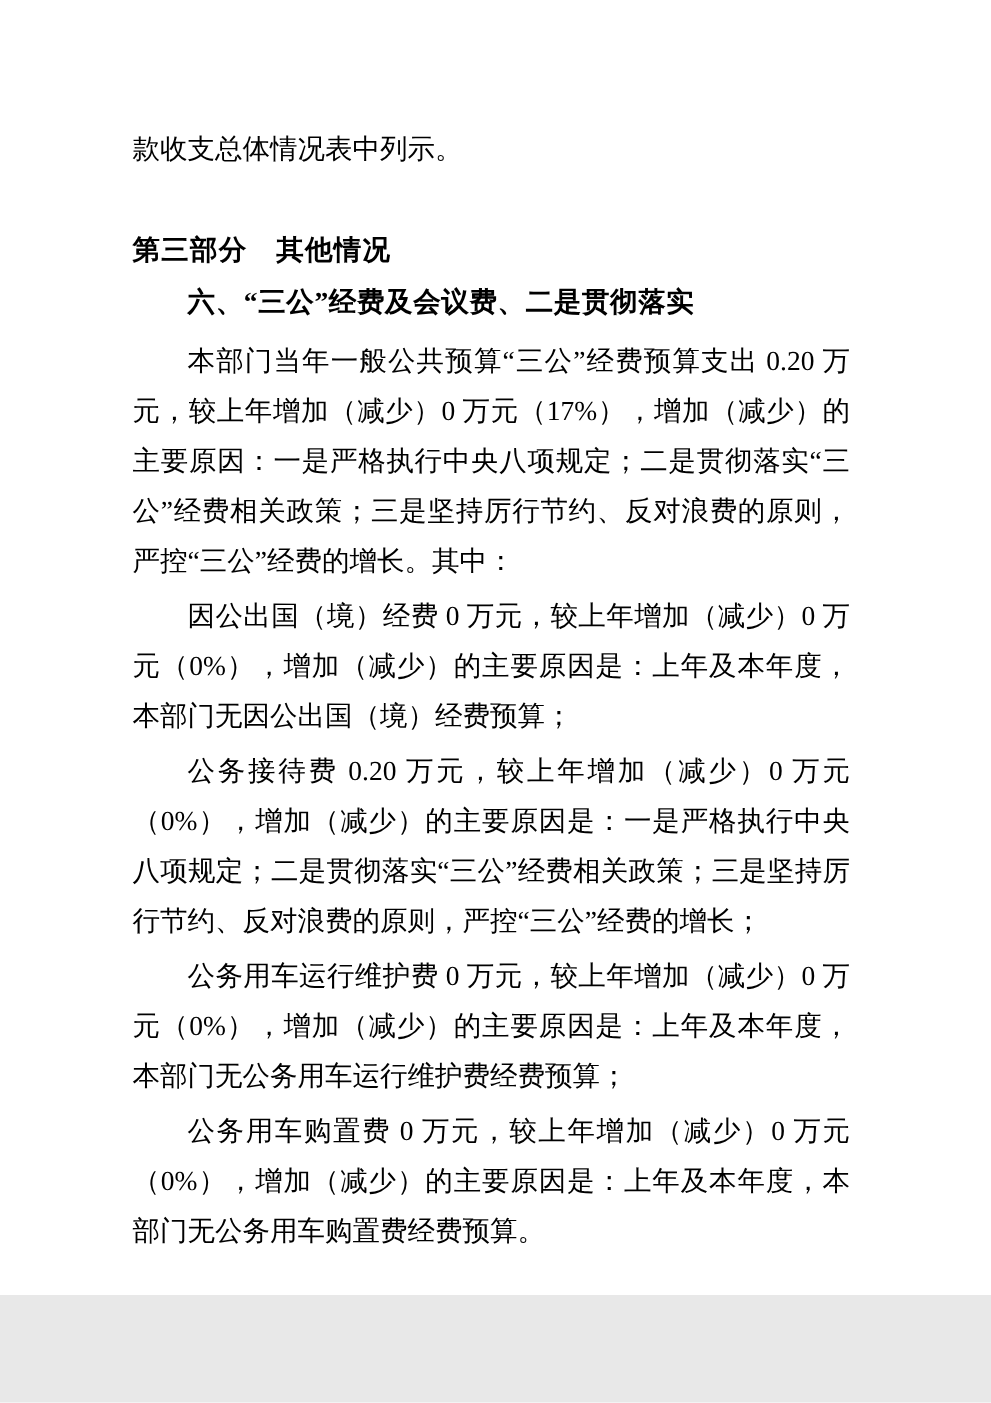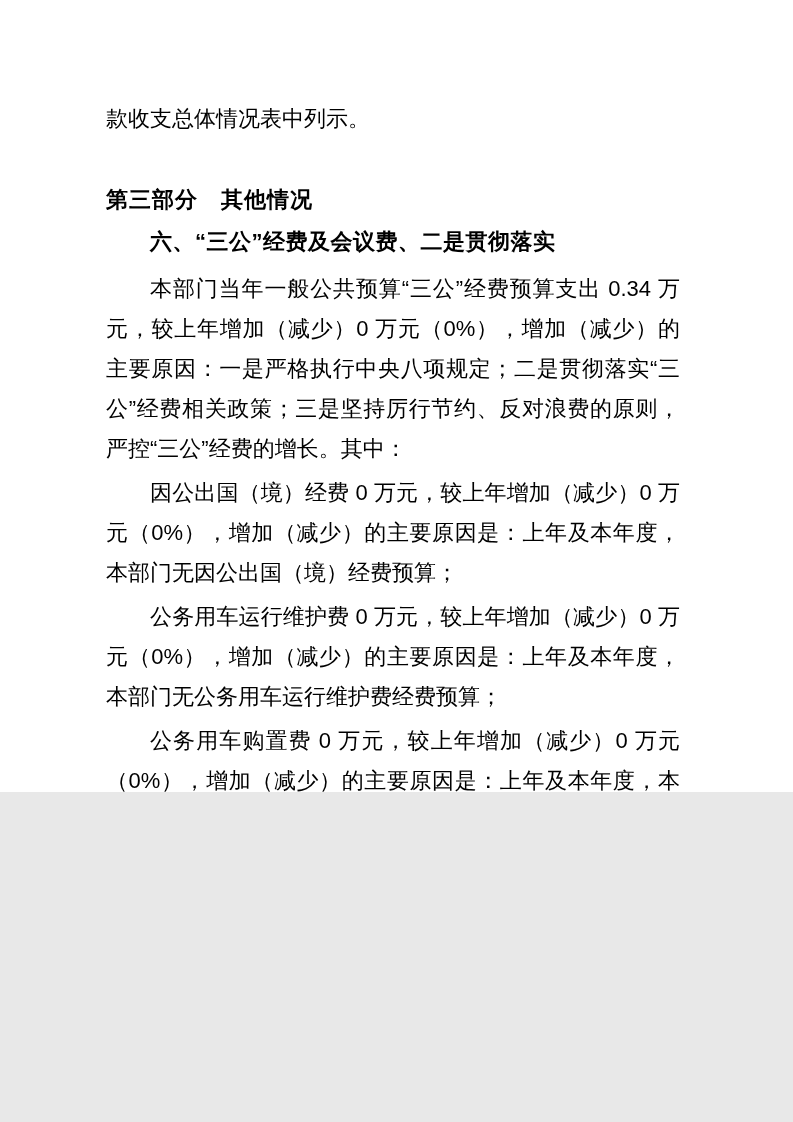--- a/index.html
+++ b/index.html
@@ -3,25 +3,25 @@
 <meta charset="utf-8">
 <style>
   html, body {
     margin: 0;
     padding: 0;
     background: #e8e8e8;
   }
   .page {
     position: relative;
     width: 793px;
-    height: 792px;
+    height: 1036px;
     margin: 0 auto;
     background: #ffffff;
     overflow: hidden;
-    font-family: Liberation Sans, sans-serif;
+    font-family: Liberation Serif, serif;
     color: #000000;
   }
   .content {
     position: absolute;
     left: 106px;
     top: 99px;
     width: 574px;
   }
   .lead-para {
     font-size: 22px;
@@ -61,23 +61,24 @@
 
 <div class="page">
   <div class="content">
 
     <p class="lead-para">款收支总体情况表中列示。</p>
 
     <h1 class="section-heading">第三部分　其他情况</h1>
 
     <h2 class="sub-heading">六、“三公”经费及会议费、二是贯彻落实</h2>
 
-    <p class="body-para" style="margin-top:6px;">本部门当年一般公共预算“三公”经费预算支出 0.34 万元，较上年增加（减少）0 万元（0%），增加（减少）的主要原因：一是严格执行中央八项规定；二是贯彻落实“三公”经费相关政策；三是坚持厉行节约、反对浪费的原则，严控“三公”经费的增长。其中：</p>
+    <p class="body-para" style="margin-top:6px;">本部门当年一般公共预算“三公”经费预算支出 0.20 万元，较上年增加（减少）0 万元（17%），增加（减少）的主要原因：一是严格执行中央八项规定；二是贯彻落实“三公”经费相关政策；三是坚持厉行节约、反对浪费的原则，严控“三公”经费的增长。其中：</p>
 
     <p class="body-para">因公出国（境）经费 0 万元，较上年增加（减少）0 万元（0%），增加（减少）的主要原因是：上年及本年度，本部门无因公出国（境）经费预算；</p>
 
+    <p class="body-para">公务接待费 0.20 万元，较上年增加（减少）0 万元（0%），增加（减少）的主要原因是：一是严格执行中央八项规定；二是贯彻落实“三公”经费相关政策；三是坚持厉行节约、反对浪费的原则，严控“三公”经费的增长；</p>
 
     <p class="body-para">公务用车运行维护费 0 万元，较上年增加（减少）0 万元（0%），增加（减少）的主要原因是：上年及本年度，本部门无公务用车运行维护费经费预算；</p>
 
     <p class="body-para">公务用车购置费 0 万元，较上年增加（减少）0 万元（0%），增加（减少）的主要原因是：上年及本年度，本部门无公务用车购置费经费预算。</p>
 
   </div>
 </div>
 
 </body></html>

